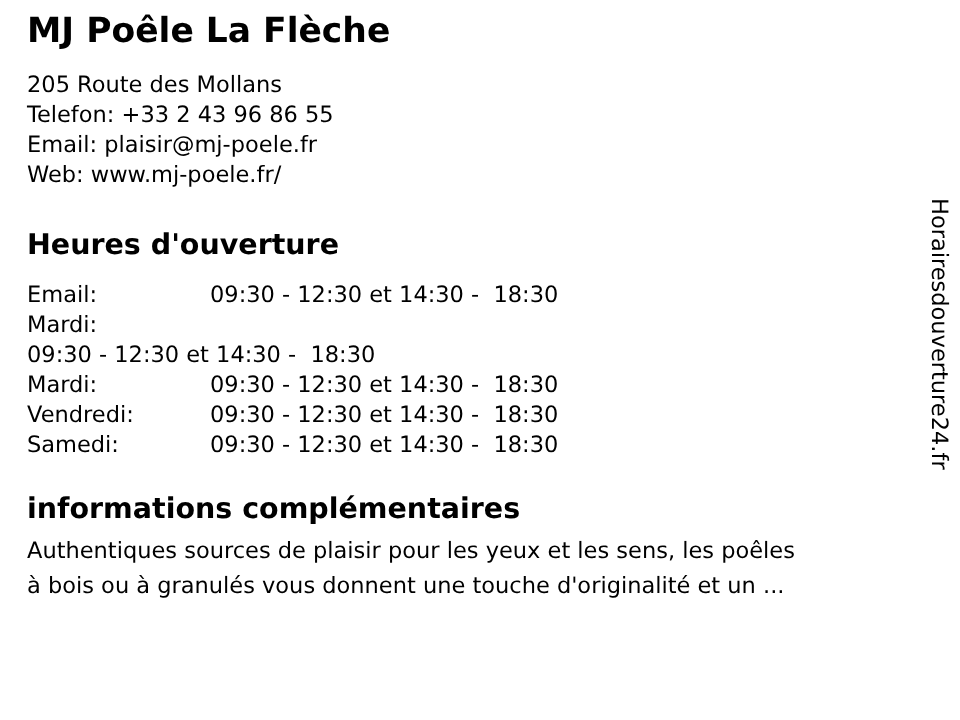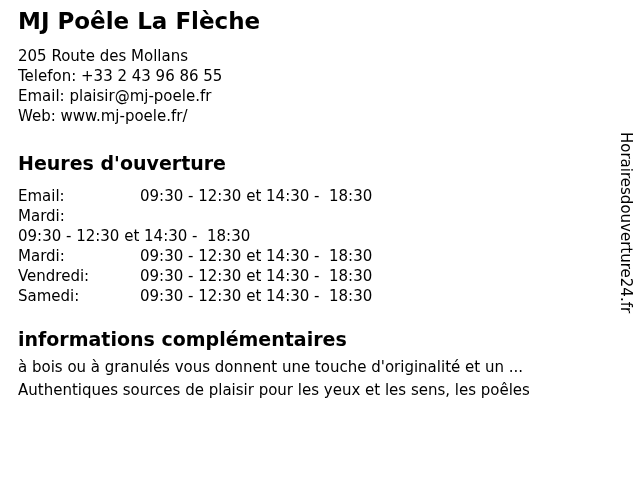--- a/index.html
+++ b/index.html
@@ -106,19 +106,19 @@
     </div>
     <div class="hours-row">
       <span class="hours-day">Samedi:</span>
       <span class="hours-times">09:30 - 12:30 et 14:30 -  18:30</span>
     </div>
   </div>
 
   <h2 class="section-heading info-heading">informations complémentaires</h2>
 
   <div class="info-text">
+    <div>Authentiques sources de plaisir pour les yeux et les sens, les poêles</div>
     <div>à bois ou à granulés vous donnent une touche d'originalité et un ...</div>
-    <div>Authentiques sources de plaisir pour les yeux et les sens, les poêles</div>
   </div>
 
 </div>
 
 <div class="watermark">Horairesdouverture24.fr</div>
 
 </body></html>

